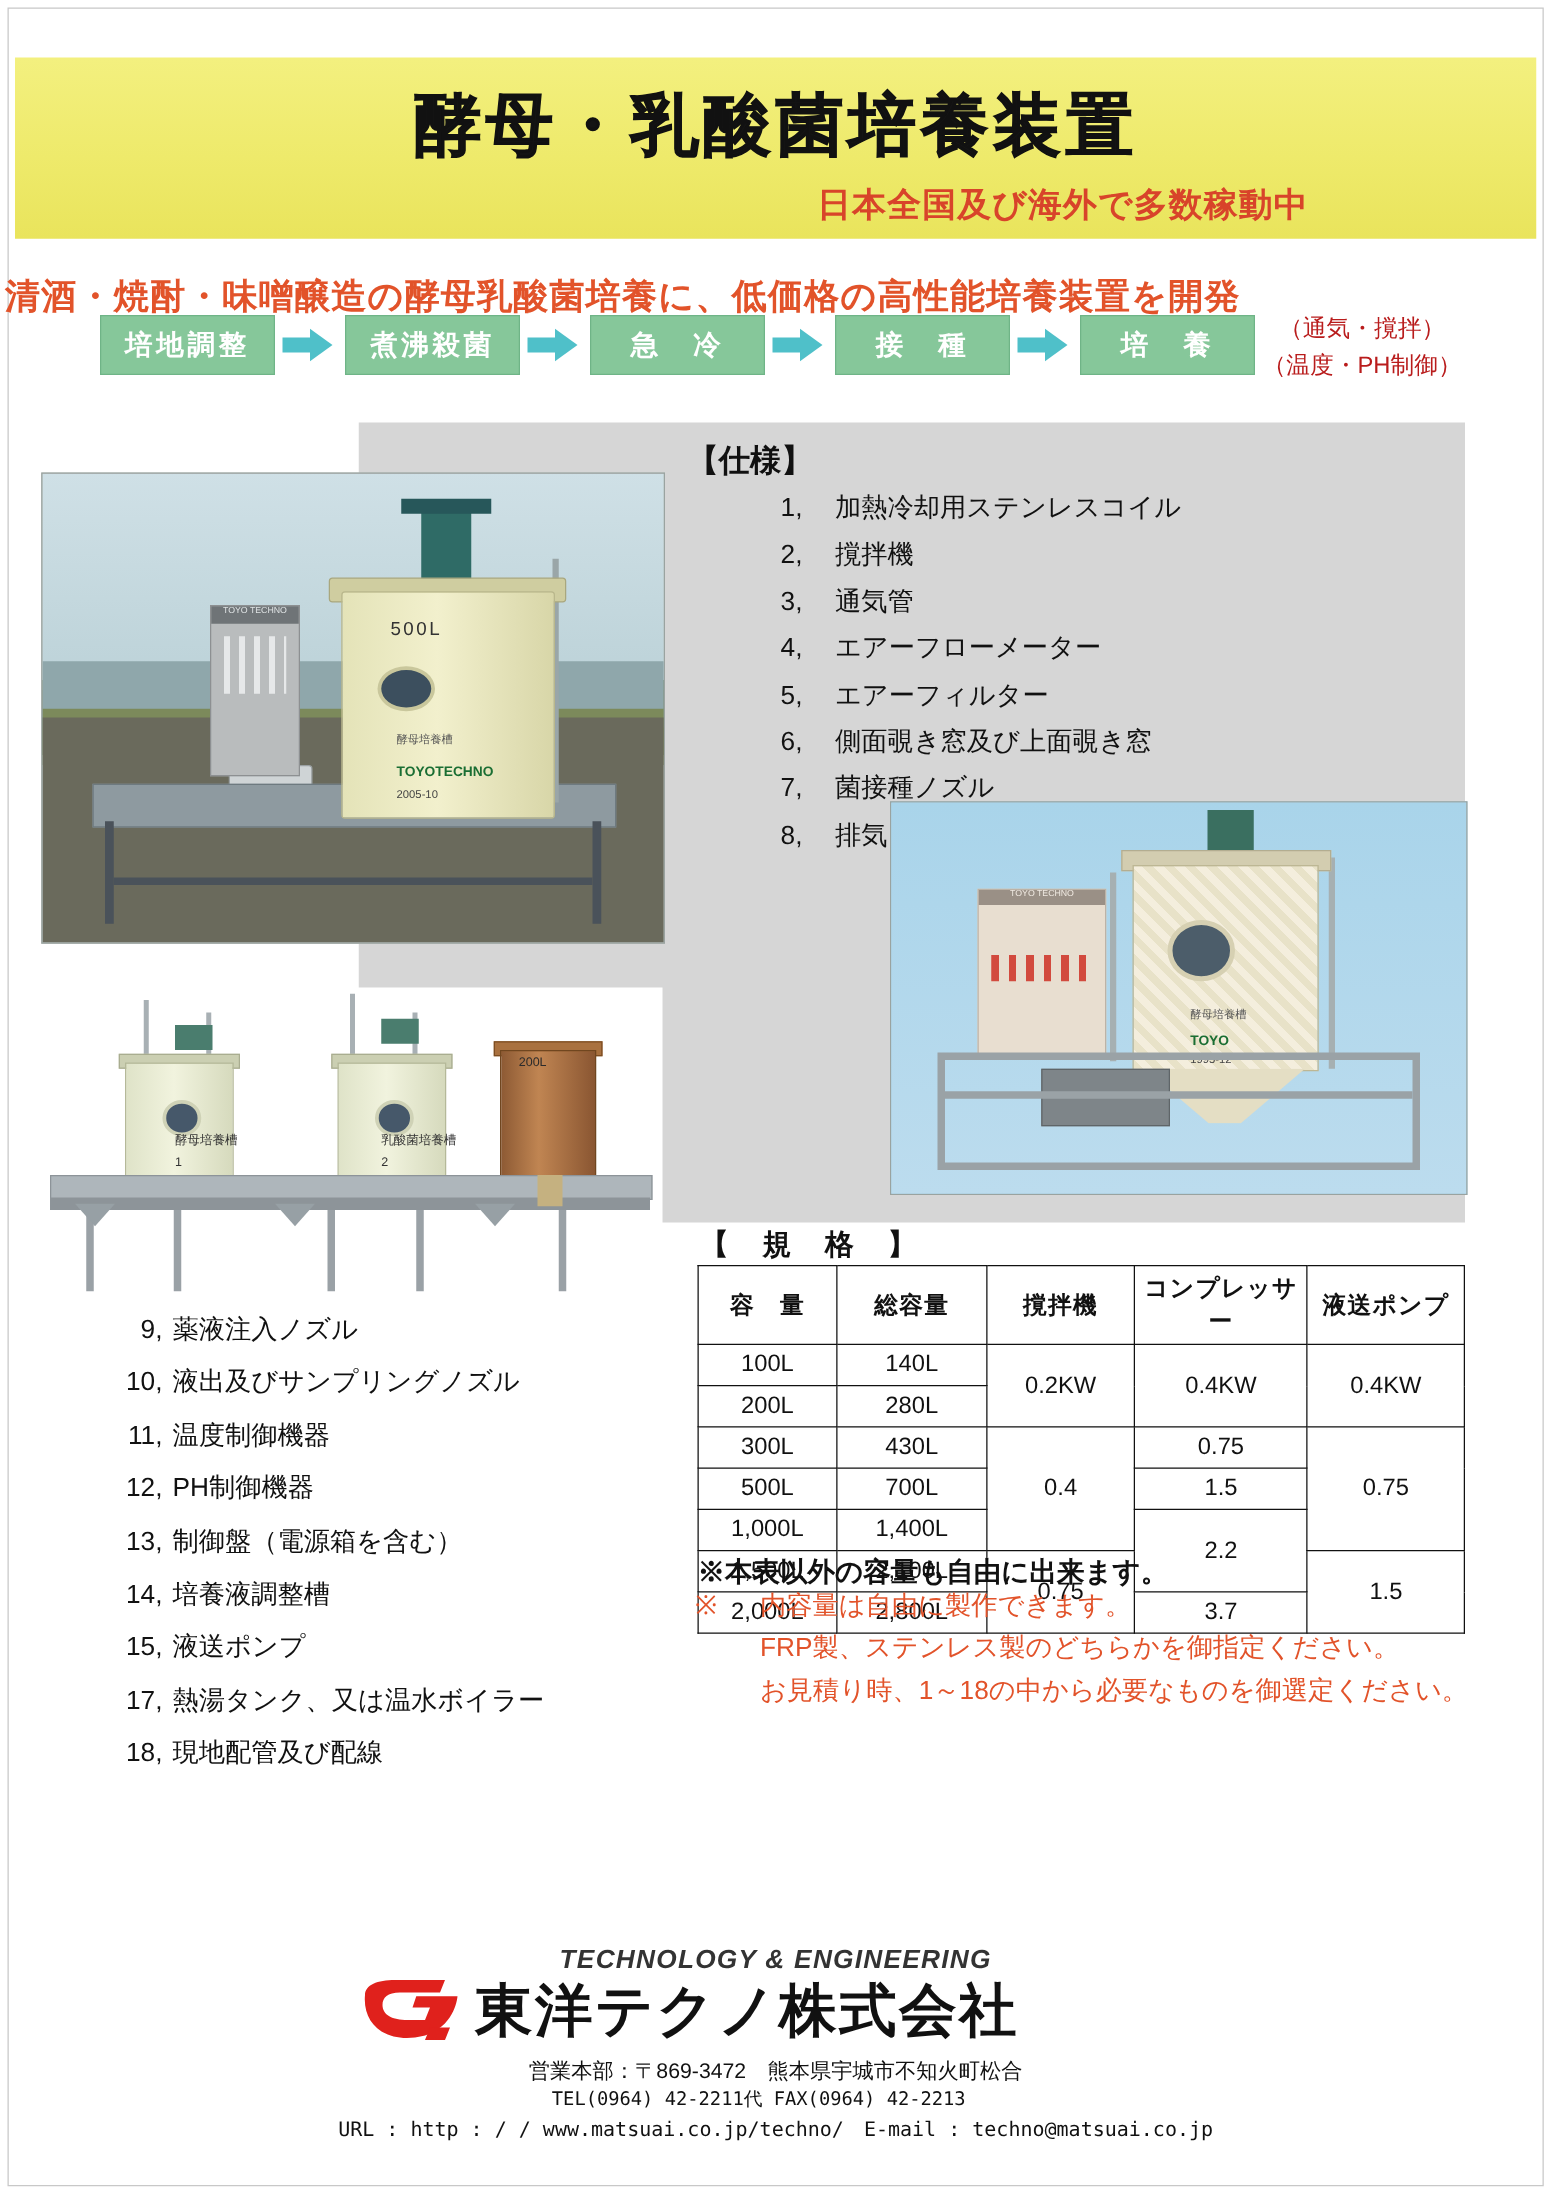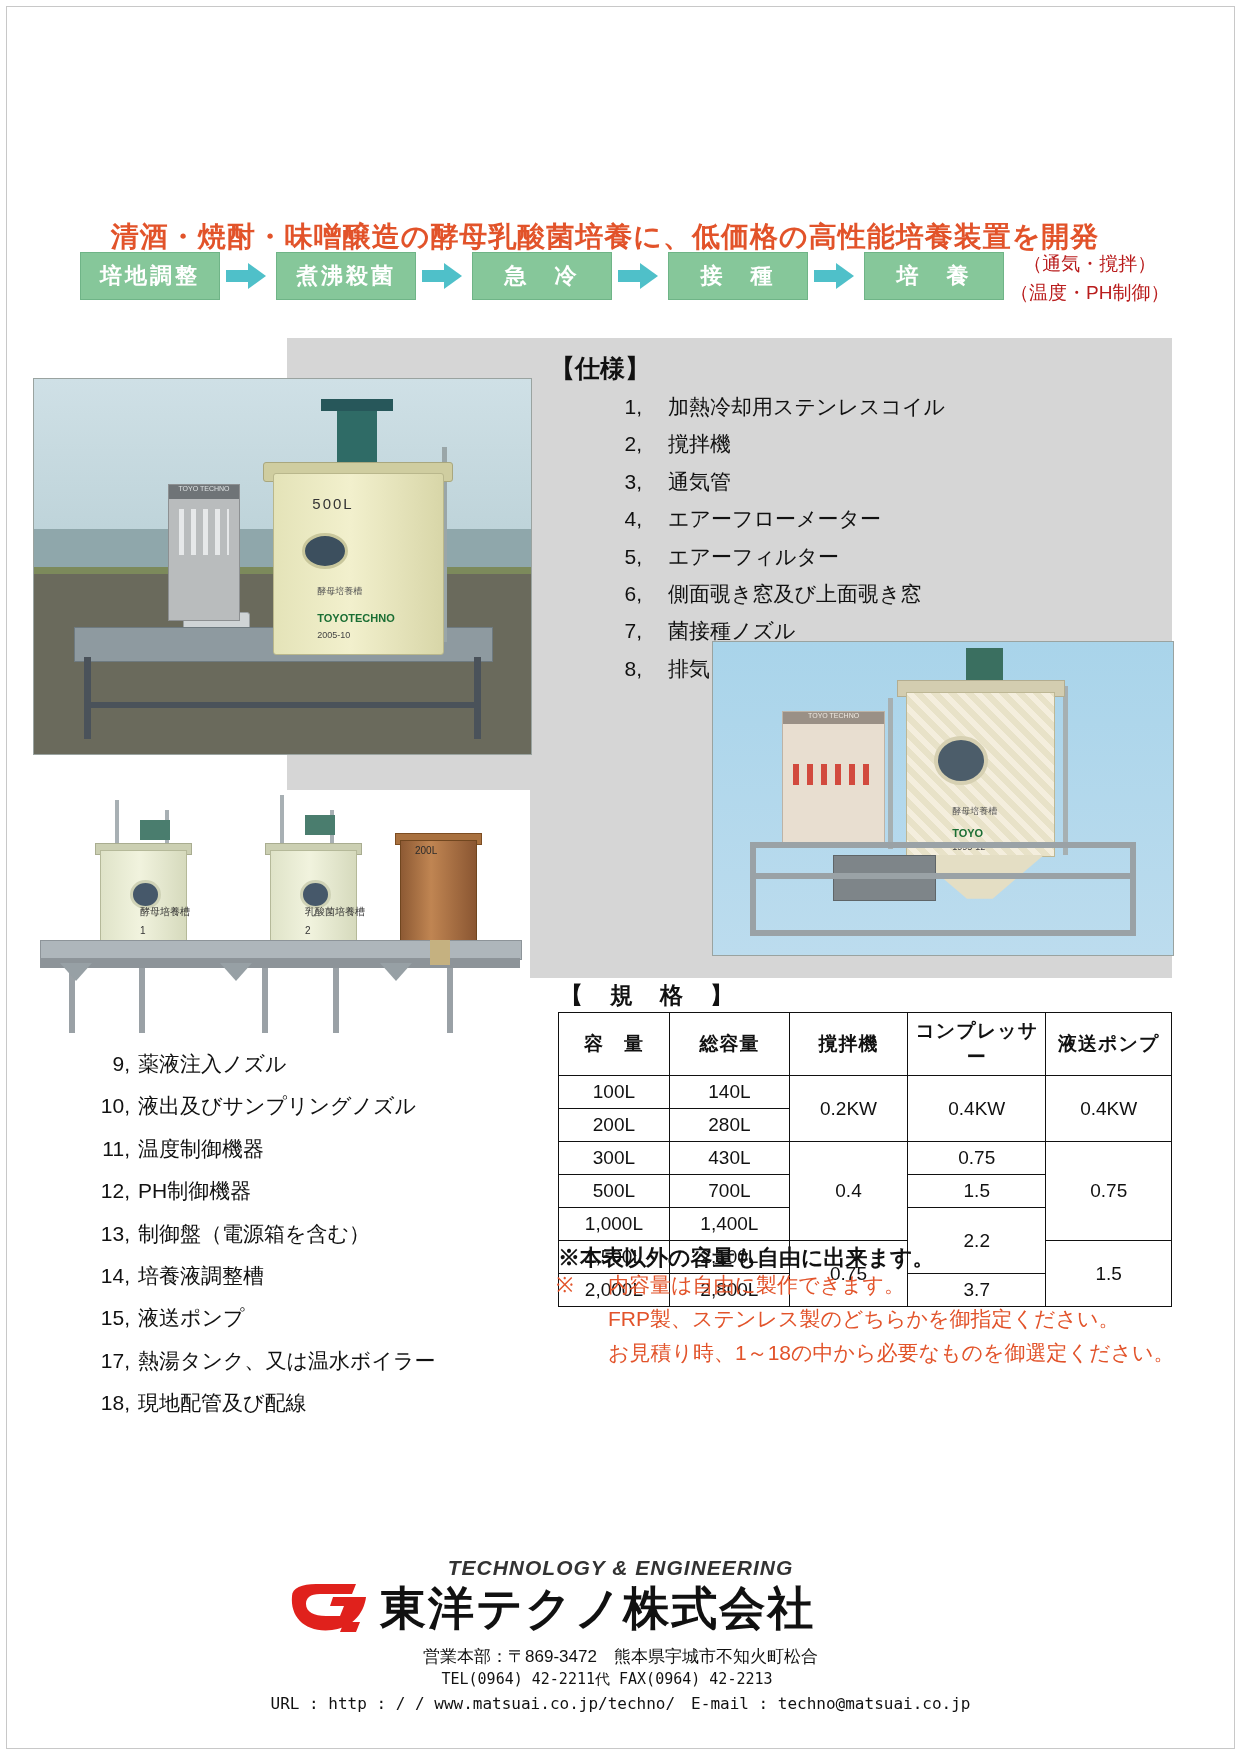--- a/index.html
+++ b/index.html
@@ -47,23 +47,23 @@
     position: absolute;
     right: 182px; top: 100px;
     font-size: 27px;
     font-weight: bold;
     color: #d8442a;
     letter-spacing: 1px;
   }
   
   .headline {
     position: absolute;
-    left: 16px; top: 218px;
+    left: 4px; top: 218px;
     width: 1178px;
-    text-align: center;
+    text-align: left;
     font-size: 28px;
     font-weight: bold;
     color: #e2532a;
     letter-spacing: 1px;
   }
   
   .flow {
     position: absolute;
     left: 80px; top: 252px;
     display: flex;
@@ -326,20 +326,24 @@
     font-family: "DejaVu Sans Mono", monospace;
   }
 </style>
 </head>
 <body>
 
 <div id="page">
 
   <div class="scan-frame"></div>
 
+  <div class="banner">
+    <div class="banner-title">酵母・乳酸菌培養装置</div>
+    <div class="banner-sub">日本全国及び海外で多数稼動中</div>
+  </div>
 
   <div class="headline">清酒・焼酎・味噌醸造の酵母乳酸菌培養に、低価格の高性能培養装置を開発</div>
 
   <div class="flow">
     <div class="flow-box">培地調整</div>
     <div class="flow-arrow"></div>
     <div class="flow-box">煮沸殺菌</div>
     <div class="flow-arrow"></div>
     <div class="flow-box">急　冷</div>
     <div class="flow-arrow"></div>

